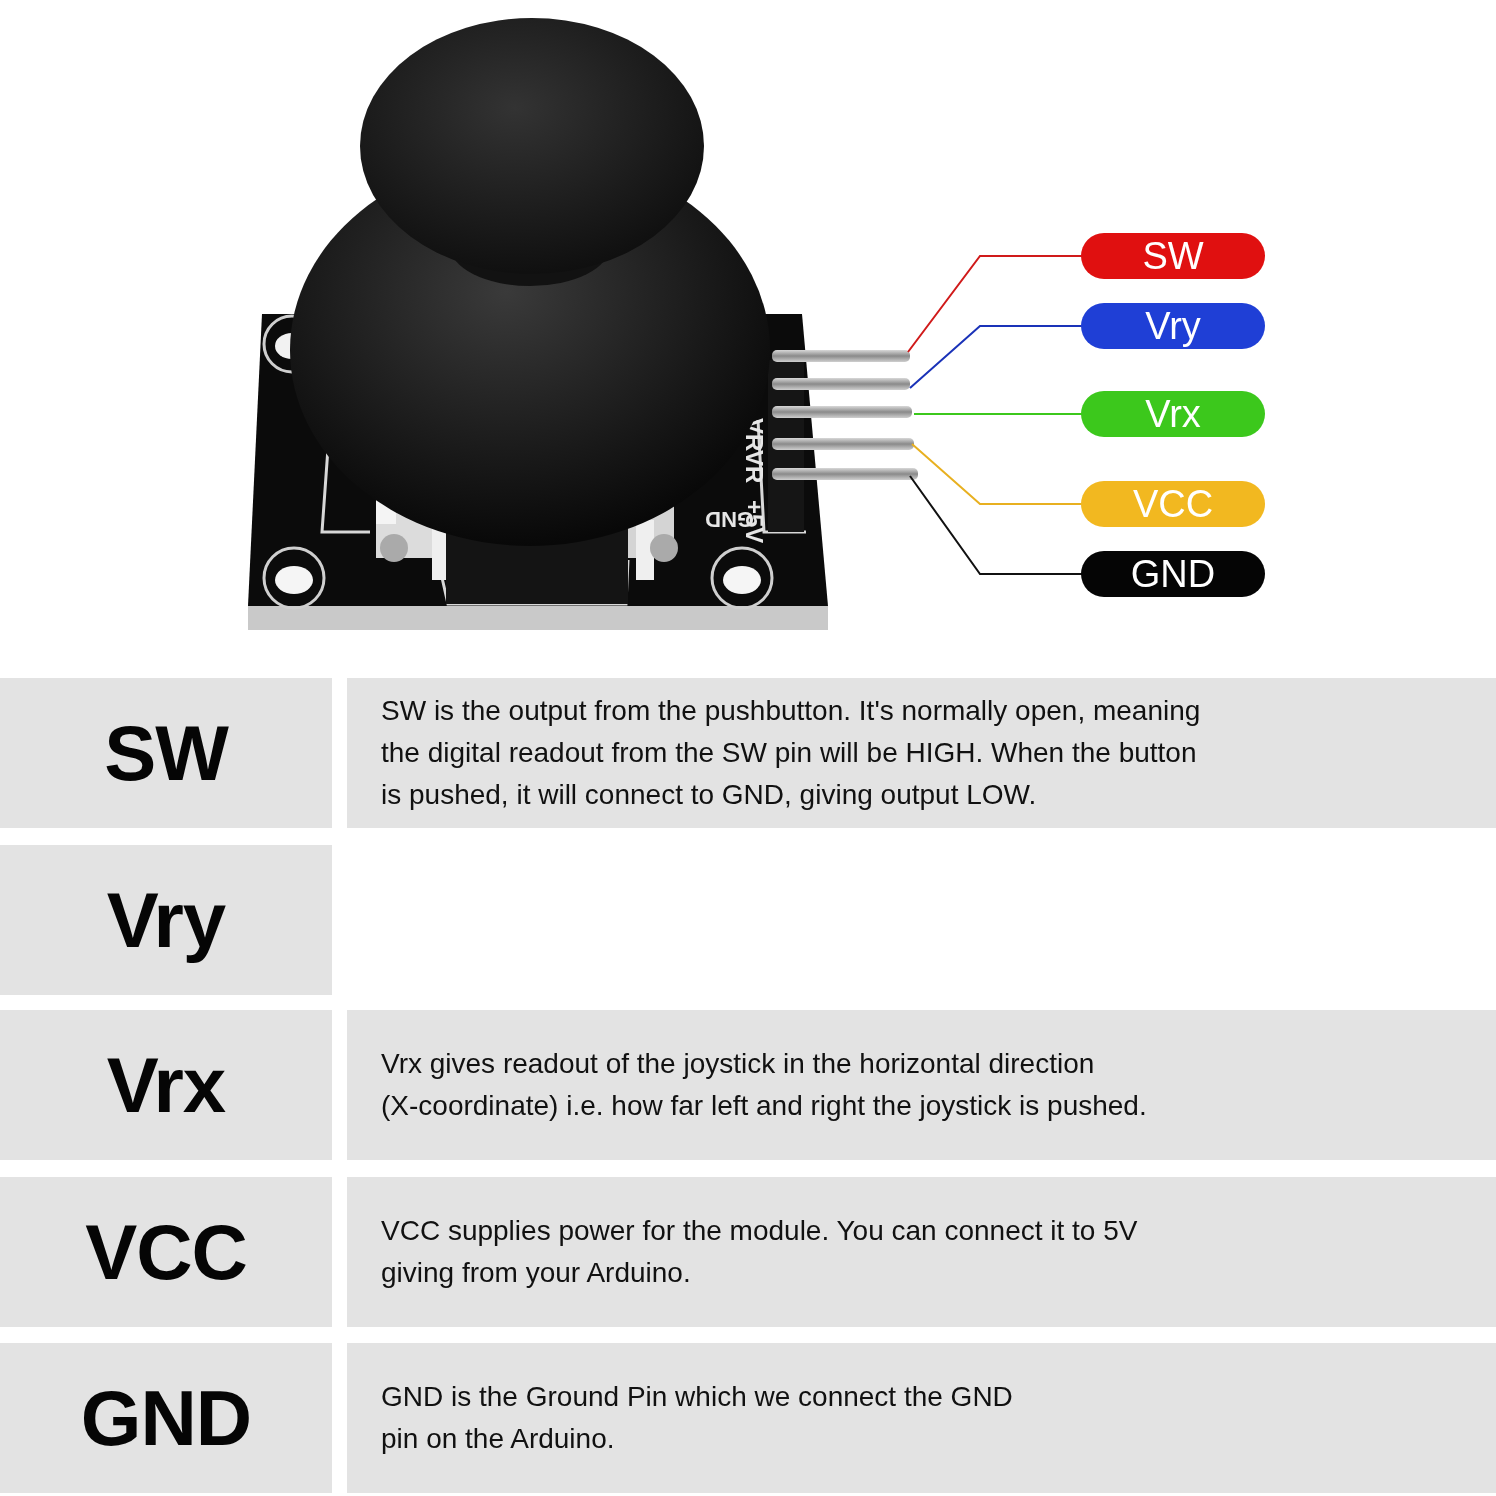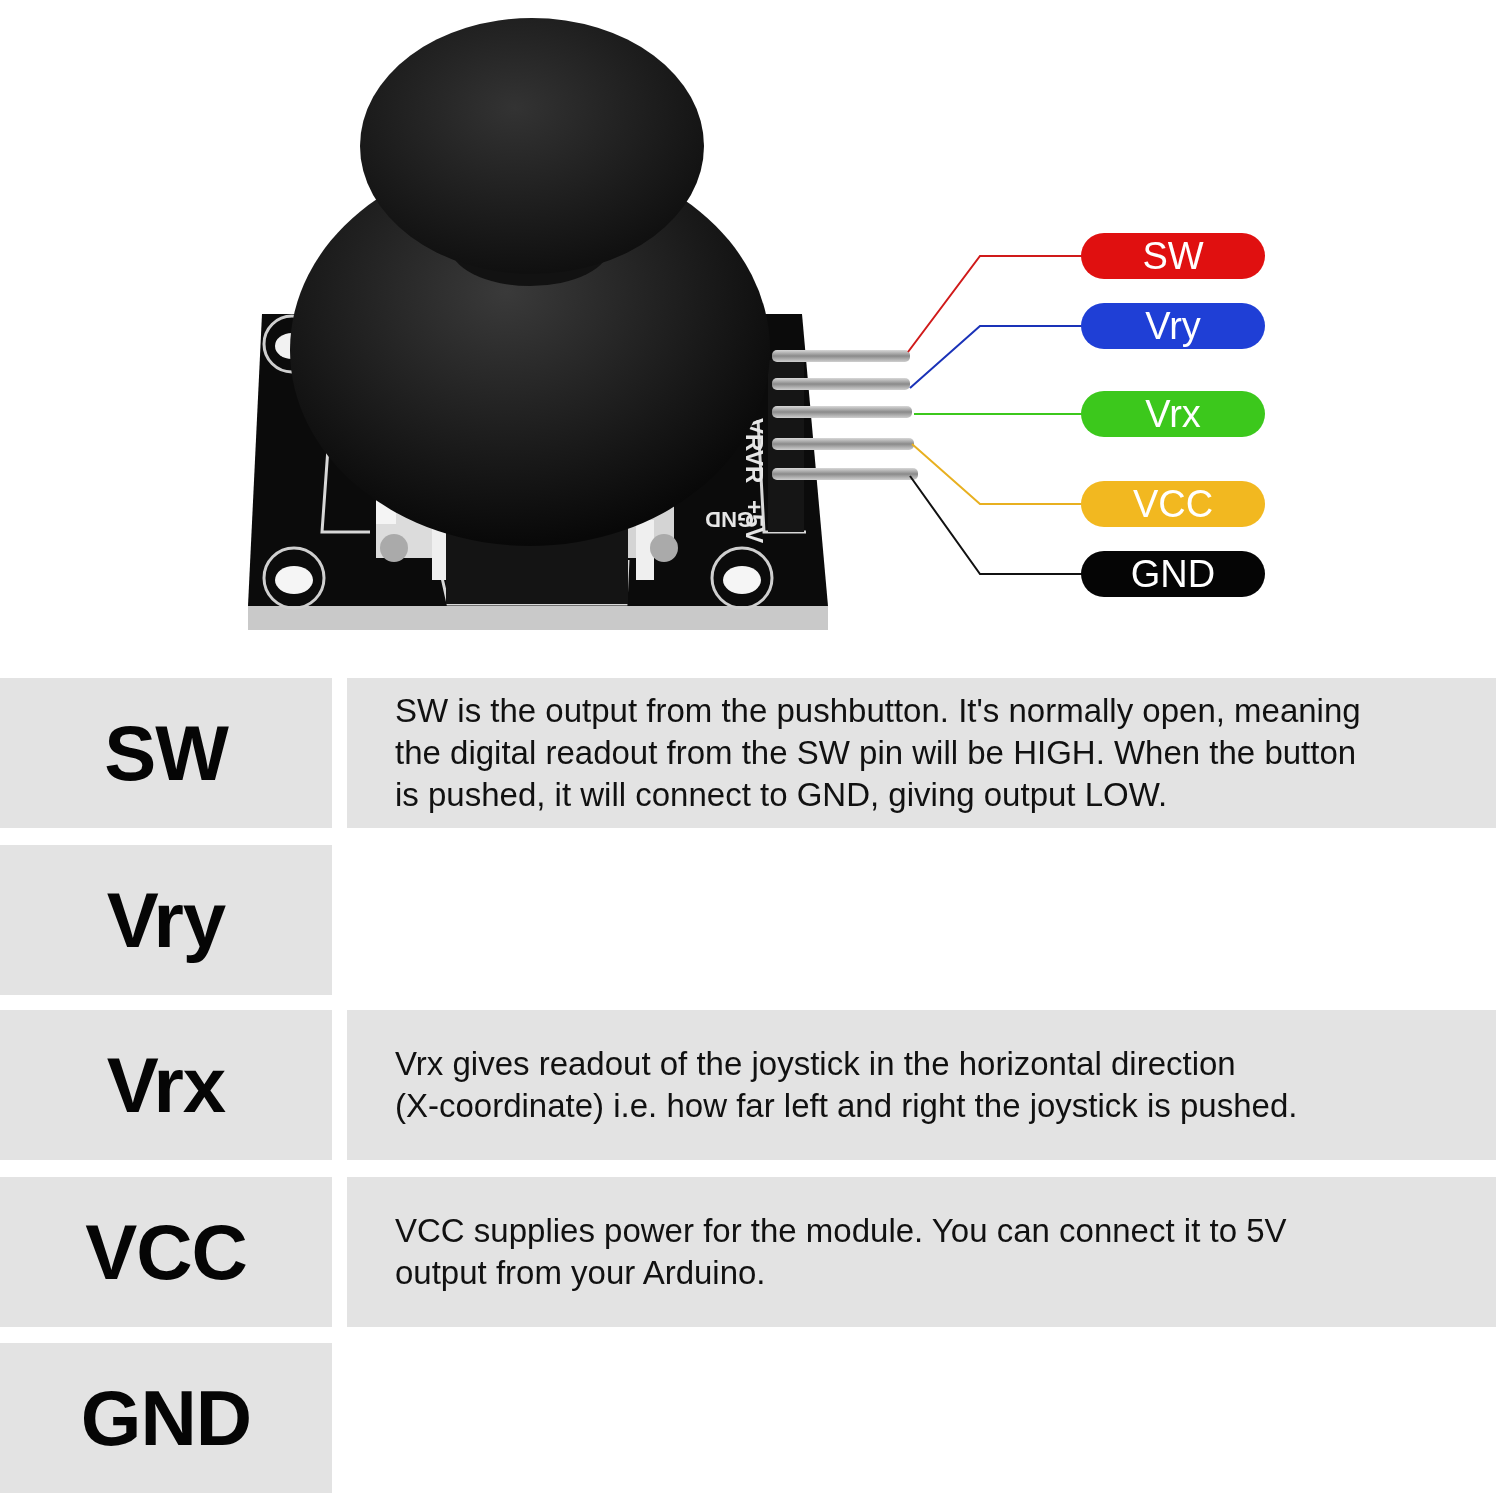--- a/index.html
+++ b/index.html
@@ -10,21 +10,21 @@
   .badge { position:absolute; left:1081px; width:184px; height:46px; border-radius:23px;
            color:#ffffff; font-size:38px; line-height:46px; text-align:center;
            font-family:"Liberation Sans", sans-serif; }
   .table { position:absolute; left:0; top:678px; width:1496px; }
   .row { position:absolute; left:0; width:1496px; height:150px; }
   .cell-label { position:absolute; left:0; top:0; width:332px; height:150px; background:#e3e3e3;
                 display:flex; align-items:center; justify-content:center;
                 font-weight:bold; font-size:78px; color:#050505; letter-spacing:-1px; }
   .cell-desc { position:absolute; left:347px; top:0; width:1149px; height:150px; background:#e3e3e3;
                display:flex; align-items:center; }
-  .cell-desc p { margin:0 0 0 48px; font-size:33px; line-height:42px; color:#111111;
+  .cell-desc p { margin:0 0 0 34px; font-size:28px; line-height:42px; color:#111111;
                  white-space:pre-line; }
 </style>
 </head>
 <body>
 
 <div class="figure">
   <svg width="1496" height="660" viewBox="0 0 1496 660">
     <defs>
       <radialGradient id="knobGrad" cx="45%" cy="35%" r="65%">
         <stop offset="0%" stop-color="#3a3a3a"></stop>
@@ -130,19 +130,23 @@
     <div class="cell-label">Vrx</div>
     <div class="cell-desc">
       <p>Vrx gives readout of the joystick in the horizontal direction
 (X-coordinate) i.e. how far left and right the joystick is pushed.</p>
     </div>
   </div>
   <div class="row" style="top:499px;">
     <div class="cell-label">VCC</div>
     <div class="cell-desc">
       <p>VCC supplies power for the module. You can connect it to 5V
-output from your Arduino.</p>
+giving from your Arduino.</p>
     </div>
   </div>
   <div class="row" style="top:665px;">
     <div class="cell-label">GND</div>
+    <div class="cell-desc">
+      <p>GND is the Ground Pin which we connect the GND
+pin on the Arduino.</p>
+    </div>
   </div>
 </div>
 
 </body></html>

